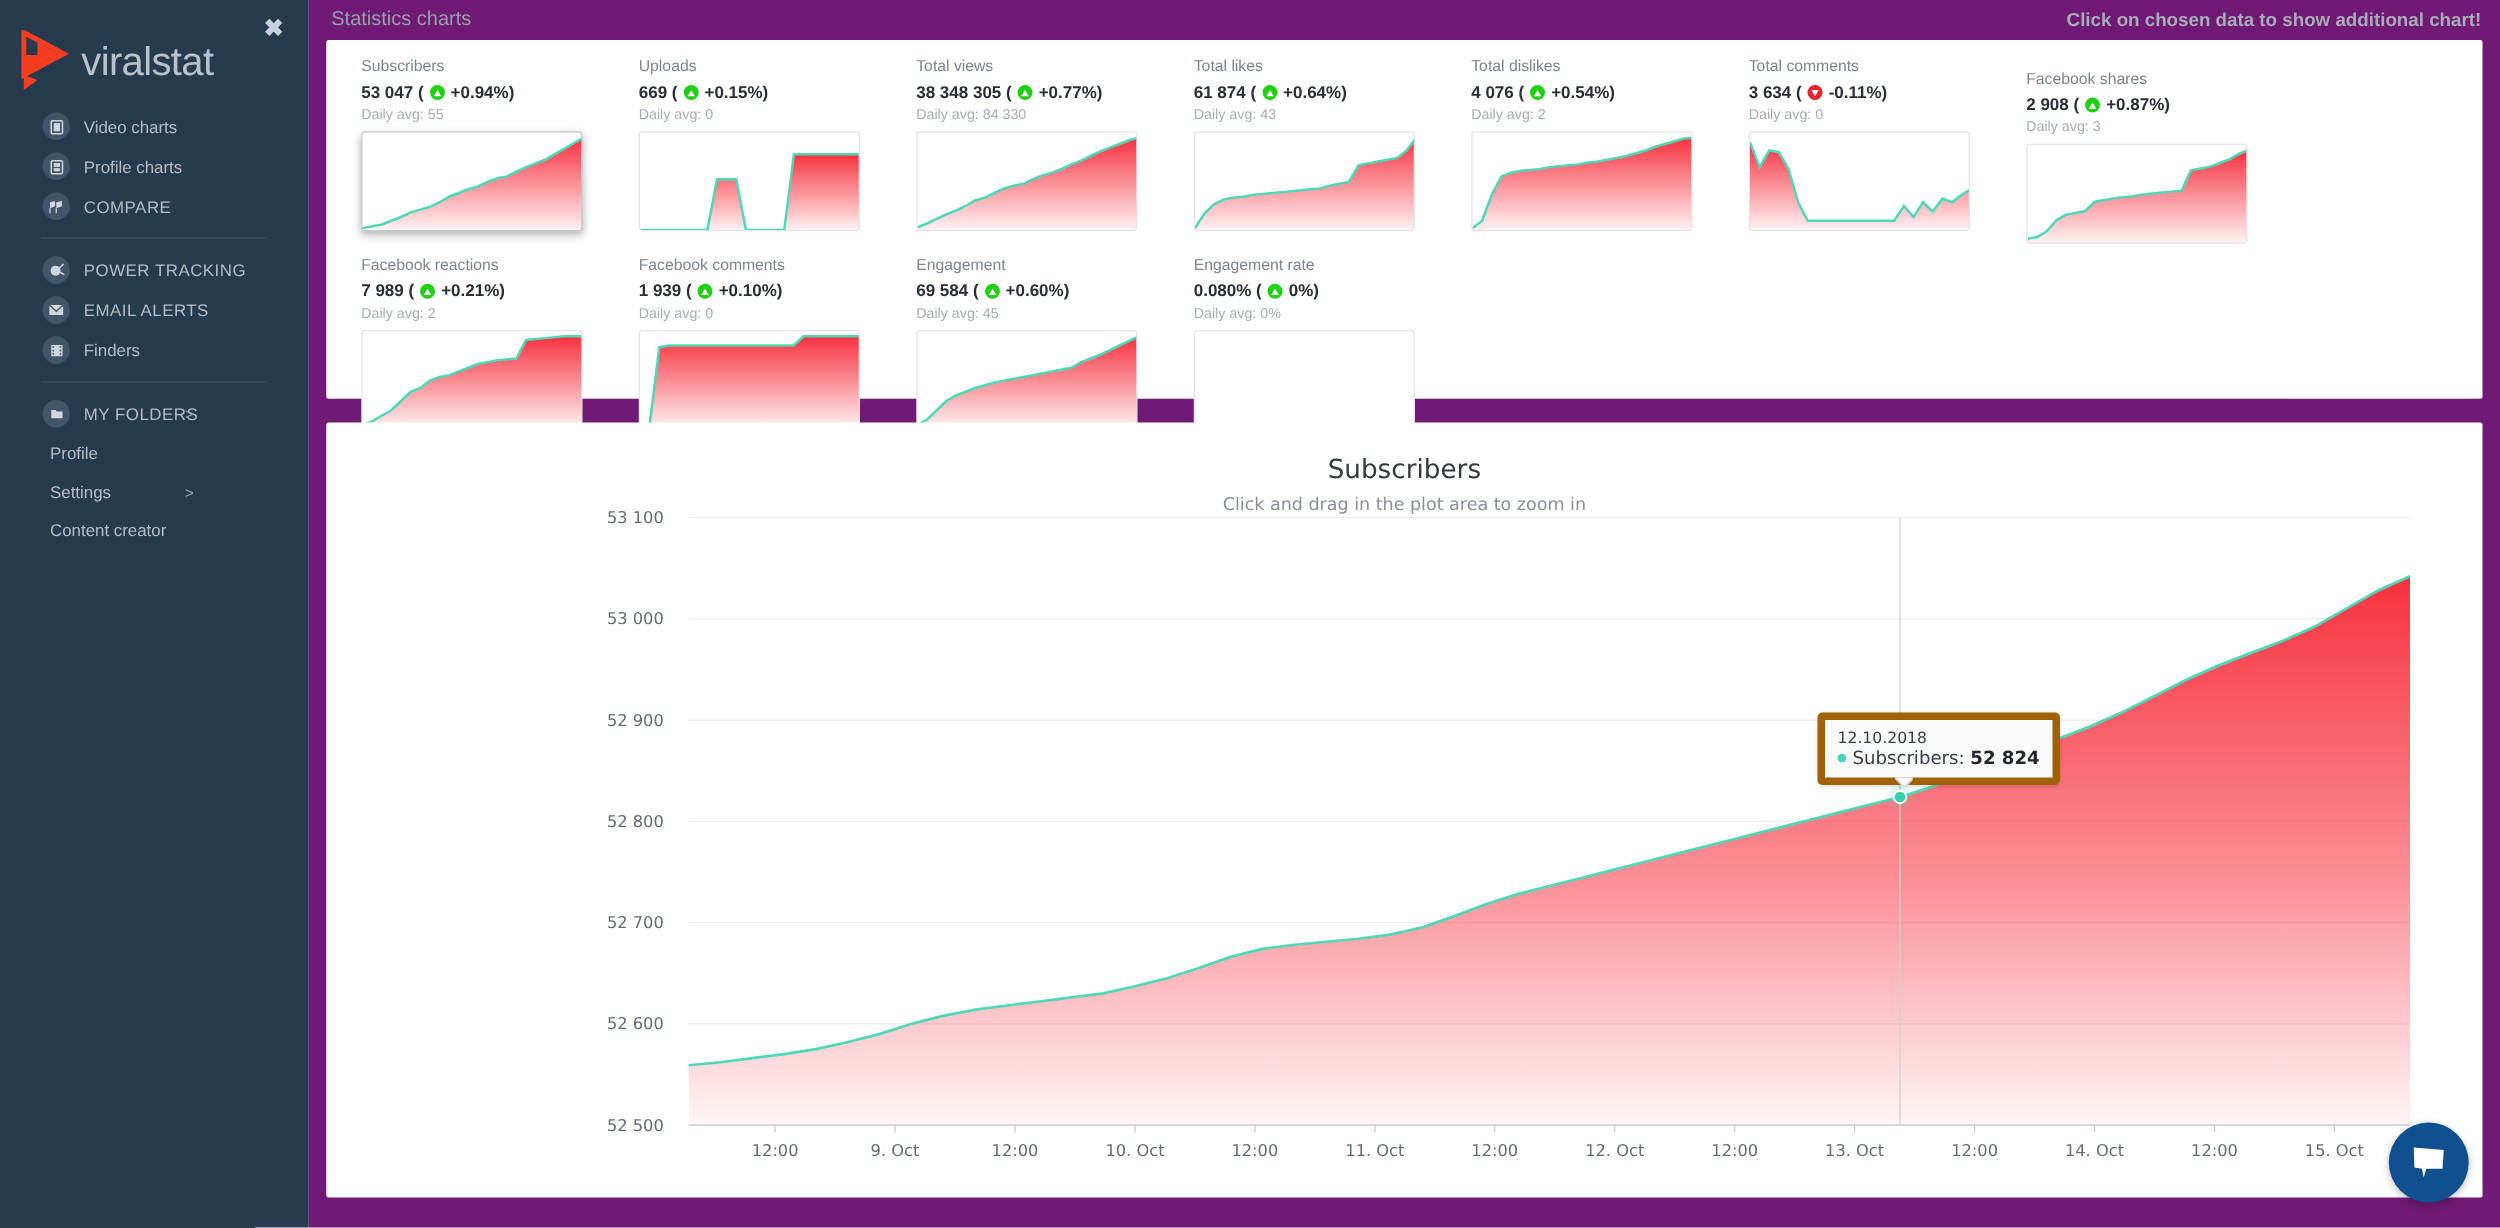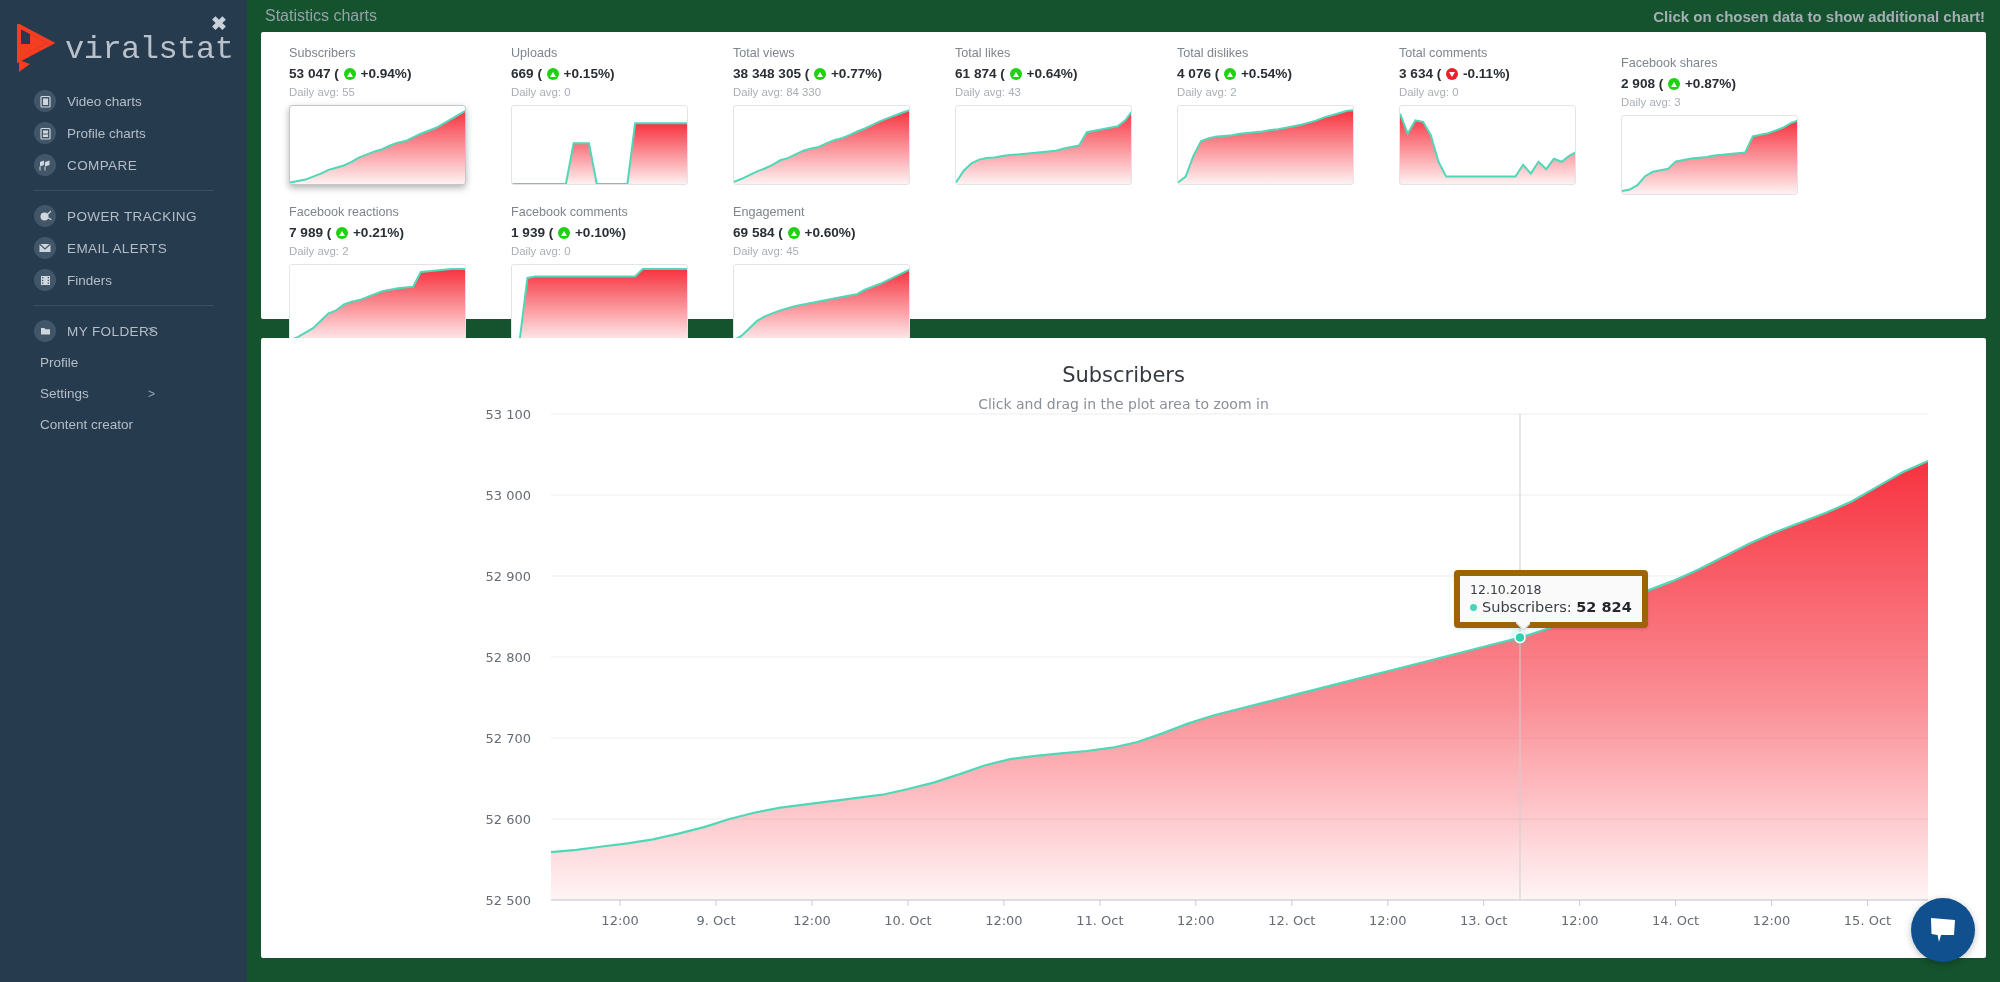--- a/index.html
+++ b/index.html
@@ -18,21 +18,21 @@
     background: #273b4f;
     color: #b6bfc9;
   }
   #sidebar-close {
     position: absolute; right: 20px; top: 14px;
     color: #c9d1da; font-size: 19px; font-weight: bold;
     cursor: pointer; line-height: 1;
   }
   #logo-row {
     position: absolute; left: 17px; top: 24px;
-    display: flex; align-items: center; gap: 10px; font-family: Liberation Mono, monospace;
+    display: flex; align-items: center; gap: 10px;
   }
   #logo-mark { width: 38px; height: 50px; }
   #logo-text {
     font-size: 32px; letter-spacing: -0.5px;
     color: #b9c2cb; font-weight: 400;
   }
   .nav-section { position: absolute; left: 0; width: 247px; }
   .nav-item {
     display: flex; align-items: center;
     height: 32px; padding-left: 34px; cursor: pointer;
@@ -61,21 +61,21 @@
     display: flex; align-items: center;
     height: 31px; padding-left: 40px; cursor: pointer;
     position: relative;
   }
   .plain-label { font-size: 13.5px; color: #b5bec8; }
 
   
   #main {
     position: absolute; left: 247px; top: 0;
     width: 1753px; height: 982px;
-    background: #14532d;
+    background: #701a75;
   }
   #topbar {
     position: relative; height: 32px; width: 100%;
     display: flex; align-items: center;
     justify-content: space-between;
     padding: 0 15px 0 18px;
   }
   #topbar-title {
     font-size: 16px; color: #97a0ab; font-weight: 400;
   }
@@ -478,20 +478,37 @@
           <div class="spark-box">
             <svg viewBox="0 0 177 80" preserveAspectRatio="none">
               <defs>
                 <linearGradient id="sg9" x1="0" y1="0" x2="0" y2="1">
                   <stop offset="0%" stop-color="#f7323f" stop-opacity="1"></stop>
                   <stop offset="100%" stop-color="#f7323f" stop-opacity="0.04"></stop>
                 </linearGradient>
               </defs>
               <path d="M0.0,75.0 L7.7,70.6 L15.4,63.2 L23.1,55.8 L30.8,51.4 L38.5,48.4 L46.2,45.4 L53.9,43.2 L61.6,41.0 L69.3,39.5 L77.0,38.0 L84.7,36.6 L92.3,35.1 L100.0,33.6 L107.7,32.1 L115.4,30.6 L123.1,29.2 L130.8,24.7 L138.5,21.8 L146.2,18.8 L153.9,15.1 L161.6,11.4 L169.3,7.7 L177.0,4.0 L177,80 L0,80 Z" fill="url(#sg9)"></path>
               <path d="M0.0,75.0 L7.7,70.6 L15.4,63.2 L23.1,55.8 L30.8,51.4 L38.5,48.4 L46.2,45.4 L53.9,43.2 L61.6,41.0 L69.3,39.5 L77.0,38.0 L84.7,36.6 L92.3,35.1 L100.0,33.6 L107.7,32.1 L115.4,30.6 L123.1,29.2 L130.8,24.7 L138.5,21.8 L146.2,18.8 L153.9,15.1 L161.6,11.4 L169.3,7.7 L177.0,4.0" fill="none" stroke="#4fd8b8" stroke-width="2" vector-effect="non-scaling-stroke"></path>
+            </svg>
+          </div>
+        </div>
+        <div class="stat-card row2">
+          <div class="stat-title">Engagement rate</div>
+          <div class="stat-value"><span>0.080%</span> ( <span class="arrow-ico up"></span> <span>0%</span>)</div>
+          <div class="stat-avg">Daily avg: 0%</div>
+          <div class="spark-box">
+            <svg viewBox="0 0 177 80" preserveAspectRatio="none">
+              <defs>
+                <linearGradient id="sg10" x1="0" y1="0" x2="0" y2="1">
+                  <stop offset="0%" stop-color="#f7323f" stop-opacity="1"></stop>
+                  <stop offset="100%" stop-color="#f7323f" stop-opacity="0.04"></stop>
+                </linearGradient>
+              </defs>
+              <path d="M0.0,78.0 L7.7,78.0 L15.4,78.0 L23.1,78.0 L30.8,78.0 L38.5,78.0 L46.2,78.0 L53.9,78.0 L61.6,78.0 L69.3,78.0 L77.0,78.0 L84.7,78.0 L92.3,78.0 L100.0,78.0 L107.7,78.0 L115.4,78.0 L123.1,78.0 L130.8,78.0 L138.5,78.0 L146.2,78.0 L153.9,78.0 L161.6,78.0 L169.3,78.0 L177.0,78.0 L177,80 L0,80 Z" fill="url(#sg10)"></path>
+              <path d="M0.0,78.0 L7.7,78.0 L15.4,78.0 L23.1,78.0 L30.8,78.0 L38.5,78.0 L46.2,78.0 L53.9,78.0 L61.6,78.0 L69.3,78.0 L77.0,78.0 L84.7,78.0 L92.3,78.0 L100.0,78.0 L107.7,78.0 L115.4,78.0 L123.1,78.0 L130.8,78.0 L138.5,78.0 L146.2,78.0 L153.9,78.0 L161.6,78.0 L169.3,78.0 L177.0,78.0" fill="none" stroke="#4fd8b8" stroke-width="2" vector-effect="non-scaling-stroke"></path>
             </svg>
           </div>
         </div>
       </div>
   </div>
 
   <div id="chart-panel">
     <div id="chart-title">Subscribers</div>
     <div id="chart-subtitle">Click and drag in the plot area to zoom in</div>
 

